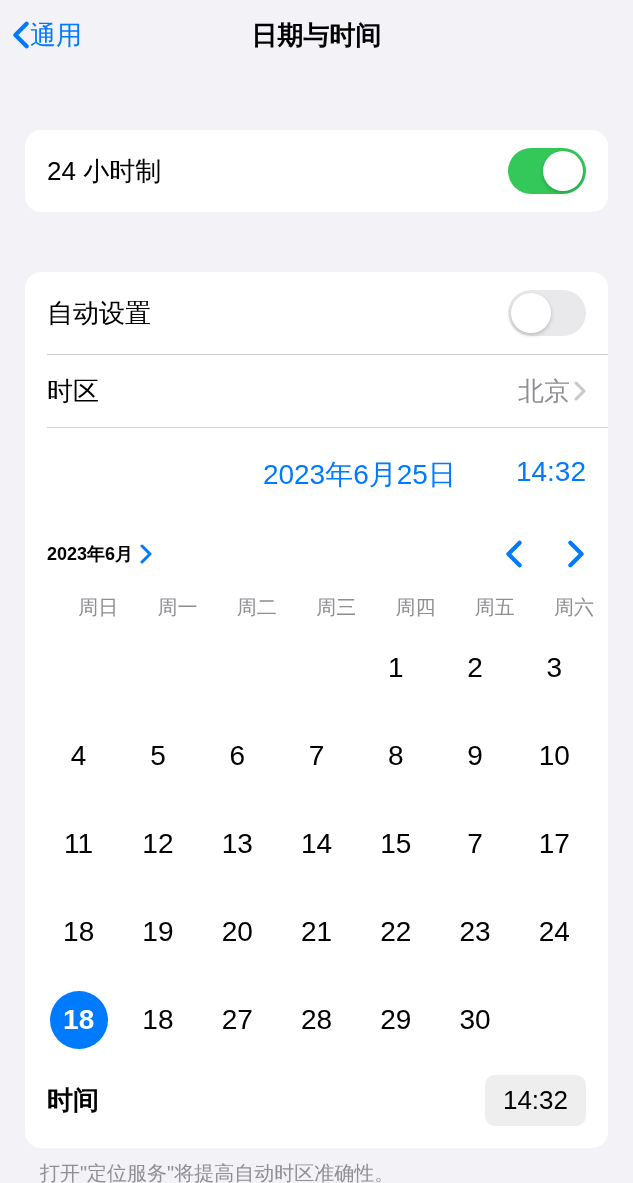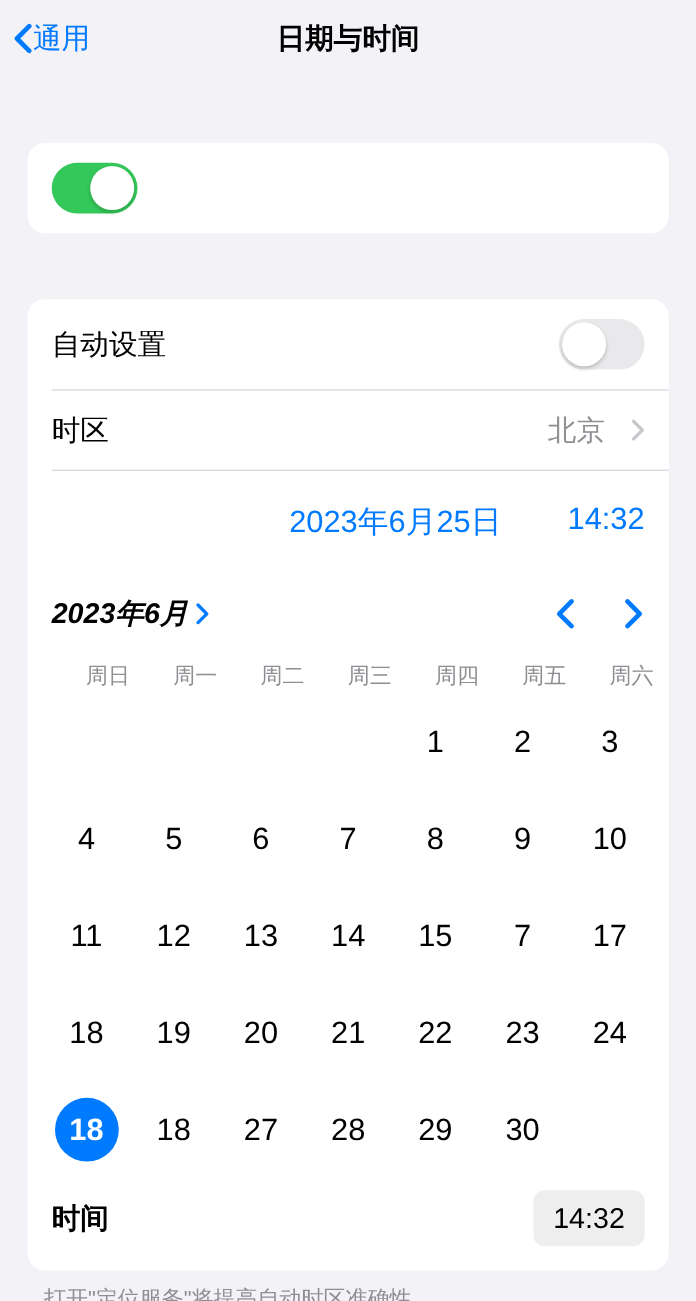--- a/index.html
+++ b/index.html
@@ -76,21 +76,21 @@
       background: #fff;
       border-radius: 50%;
       top: 3px;
       box-shadow: 0 2px 4px rgba(0,0,0,0.2);
     }
     .toggle-on .toggle-knob { right: 3px; }
     .toggle-off .toggle-knob { left: 3px; }
     .row-value {
       display: flex;
       align-items: center;
-      gap: 24px;
+      gap: 4px;
       color: #8e8e93;
       font-size: 26px;
     }
     .chevron-right {
       color: #c7c7cc;
       width: 12px;
       height: 20px;
     }
     .date-time-row {
       display: flex;
@@ -105,25 +105,24 @@
     .calendar-header {
       display: flex;
       justify-content: space-between;
       align-items: center;
       padding: 28px 22px 14px;
     }
     .month-label {
       display: flex;
       align-items: center;
       gap: 6px;
-      font-size: 26px;
+      font-size: 18px;
       font-weight: 600;
       color: #000;
       cursor: pointer;
-      font-style: italic;
     }
     .month-chevron {
       color: #007aff;
       width: 14px;
       height: 20px;
     }
     .nav-arrows {
       display: flex;
       gap: 42px;
     }
@@ -215,20 +214,21 @@
     <svg class="back-chevron" viewBox="0 0 12 20" fill="none" stroke="currentColor" stroke-width="3" stroke-linecap="round" stroke-linejoin="round">
         <polyline points="10,2 2,10 10,18"></polyline>
       </svg>
     <span>通用</span>
   </div>
   <div class="nav-title">日期与时间</div>
 </div>
 
 <div class="group group-1">
   <div class="row">
+    <div class="row-label">24 小时制</div>
     <div class="toggle toggle-on">
       <div class="toggle-knob"></div>
     </div>
   </div>
 </div>
 
 <div class="group group-2">
   <div class="row">
     <div class="row-label">自动设置</div>
     <div class="toggle toggle-off">

